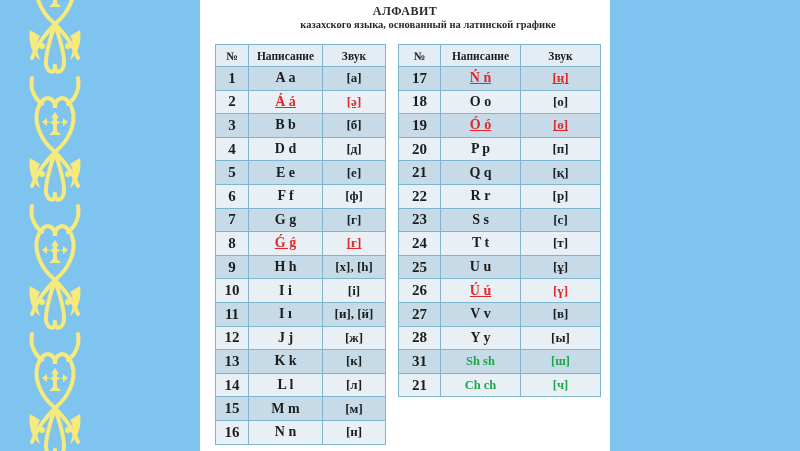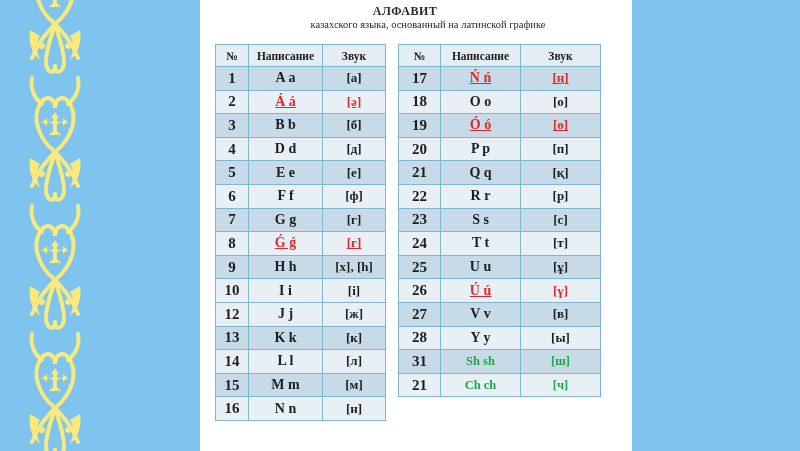--- a/index.html
+++ b/index.html
@@ -7,30 +7,29 @@
     width:800px; height:451px; overflow:hidden; position:relative;
     background:#7ec4ef;
     font-family:"Liberation Serif", "DejaVu Serif", serif;
   }
   .ornament {
     position:absolute; left:26px; top:0; width:58px; height:451px;
   }
   .panel {
     position:absolute; left:200px; top:0; width:410px; height:451px;
     background:#ffffff;
-    padding-left:22px;
   }
   .title {
     position:absolute; left:0; width:410px; top:4px;
     text-align:center; font-weight:bold; font-size:12px; color:#2a2a2a;
     letter-spacing:0.5px;
   }
   .subtitle {
     position:absolute; left:0; width:456px; top:19px;
-    text-align:center; font-weight:normal; font-size:10.5px; color:#2a2a2a;
+    text-align:center; font-weight:bold; font-size:10.5px; color:#2a2a2a;
   }
   table.alpha {
     position:absolute; top:44px;
     border-collapse:collapse;
     table-layout:fixed;
   }
   table.alpha td, table.alpha th {
     border:1px solid #7fb6cf;
     text-align:center; vertical-align:middle;
     font-weight:bold; color:#1d1d1d;
@@ -149,20 +148,25 @@
         <tr class="odd">
           <td class="num">9</td>
           <td class="let">H h</td>
           <td class="snd">[х],  [һ]</td>
         </tr>
         <tr class="even">
           <td class="num">10</td>
           <td class="let">I i</td>
           <td class="snd">[і]</td>
         </tr>
+        <tr class="odd">
+          <td class="num">11</td>
+          <td class="let">I ı</td>
+          <td class="snd">[и], [й]</td>
+        </tr>
         <tr class="even">
           <td class="num">12</td>
           <td class="let">J j</td>
           <td class="snd">[ж]</td>
         </tr>
         <tr class="odd">
           <td class="num">13</td>
           <td class="let">K k</td>
           <td class="snd">[к]</td>
         </tr>

